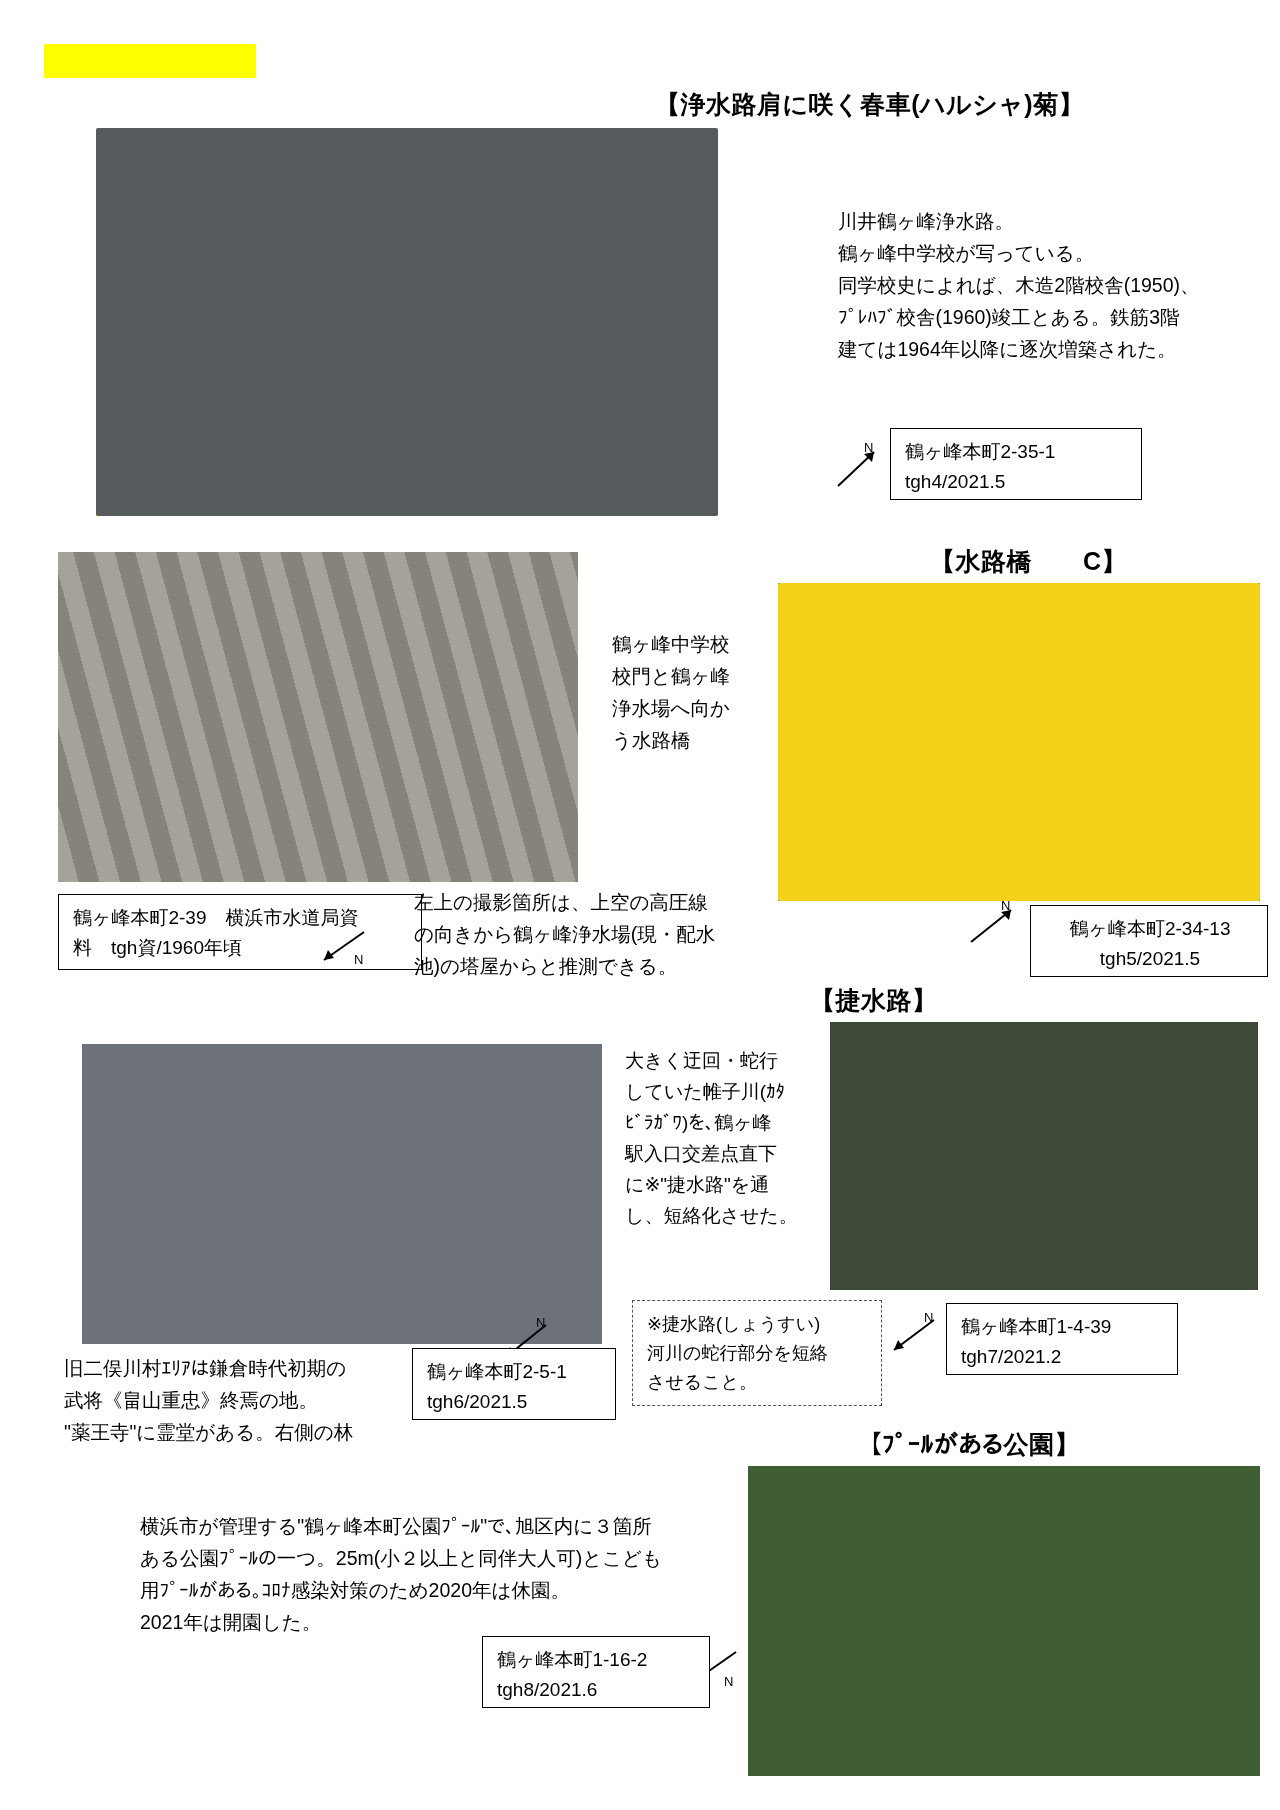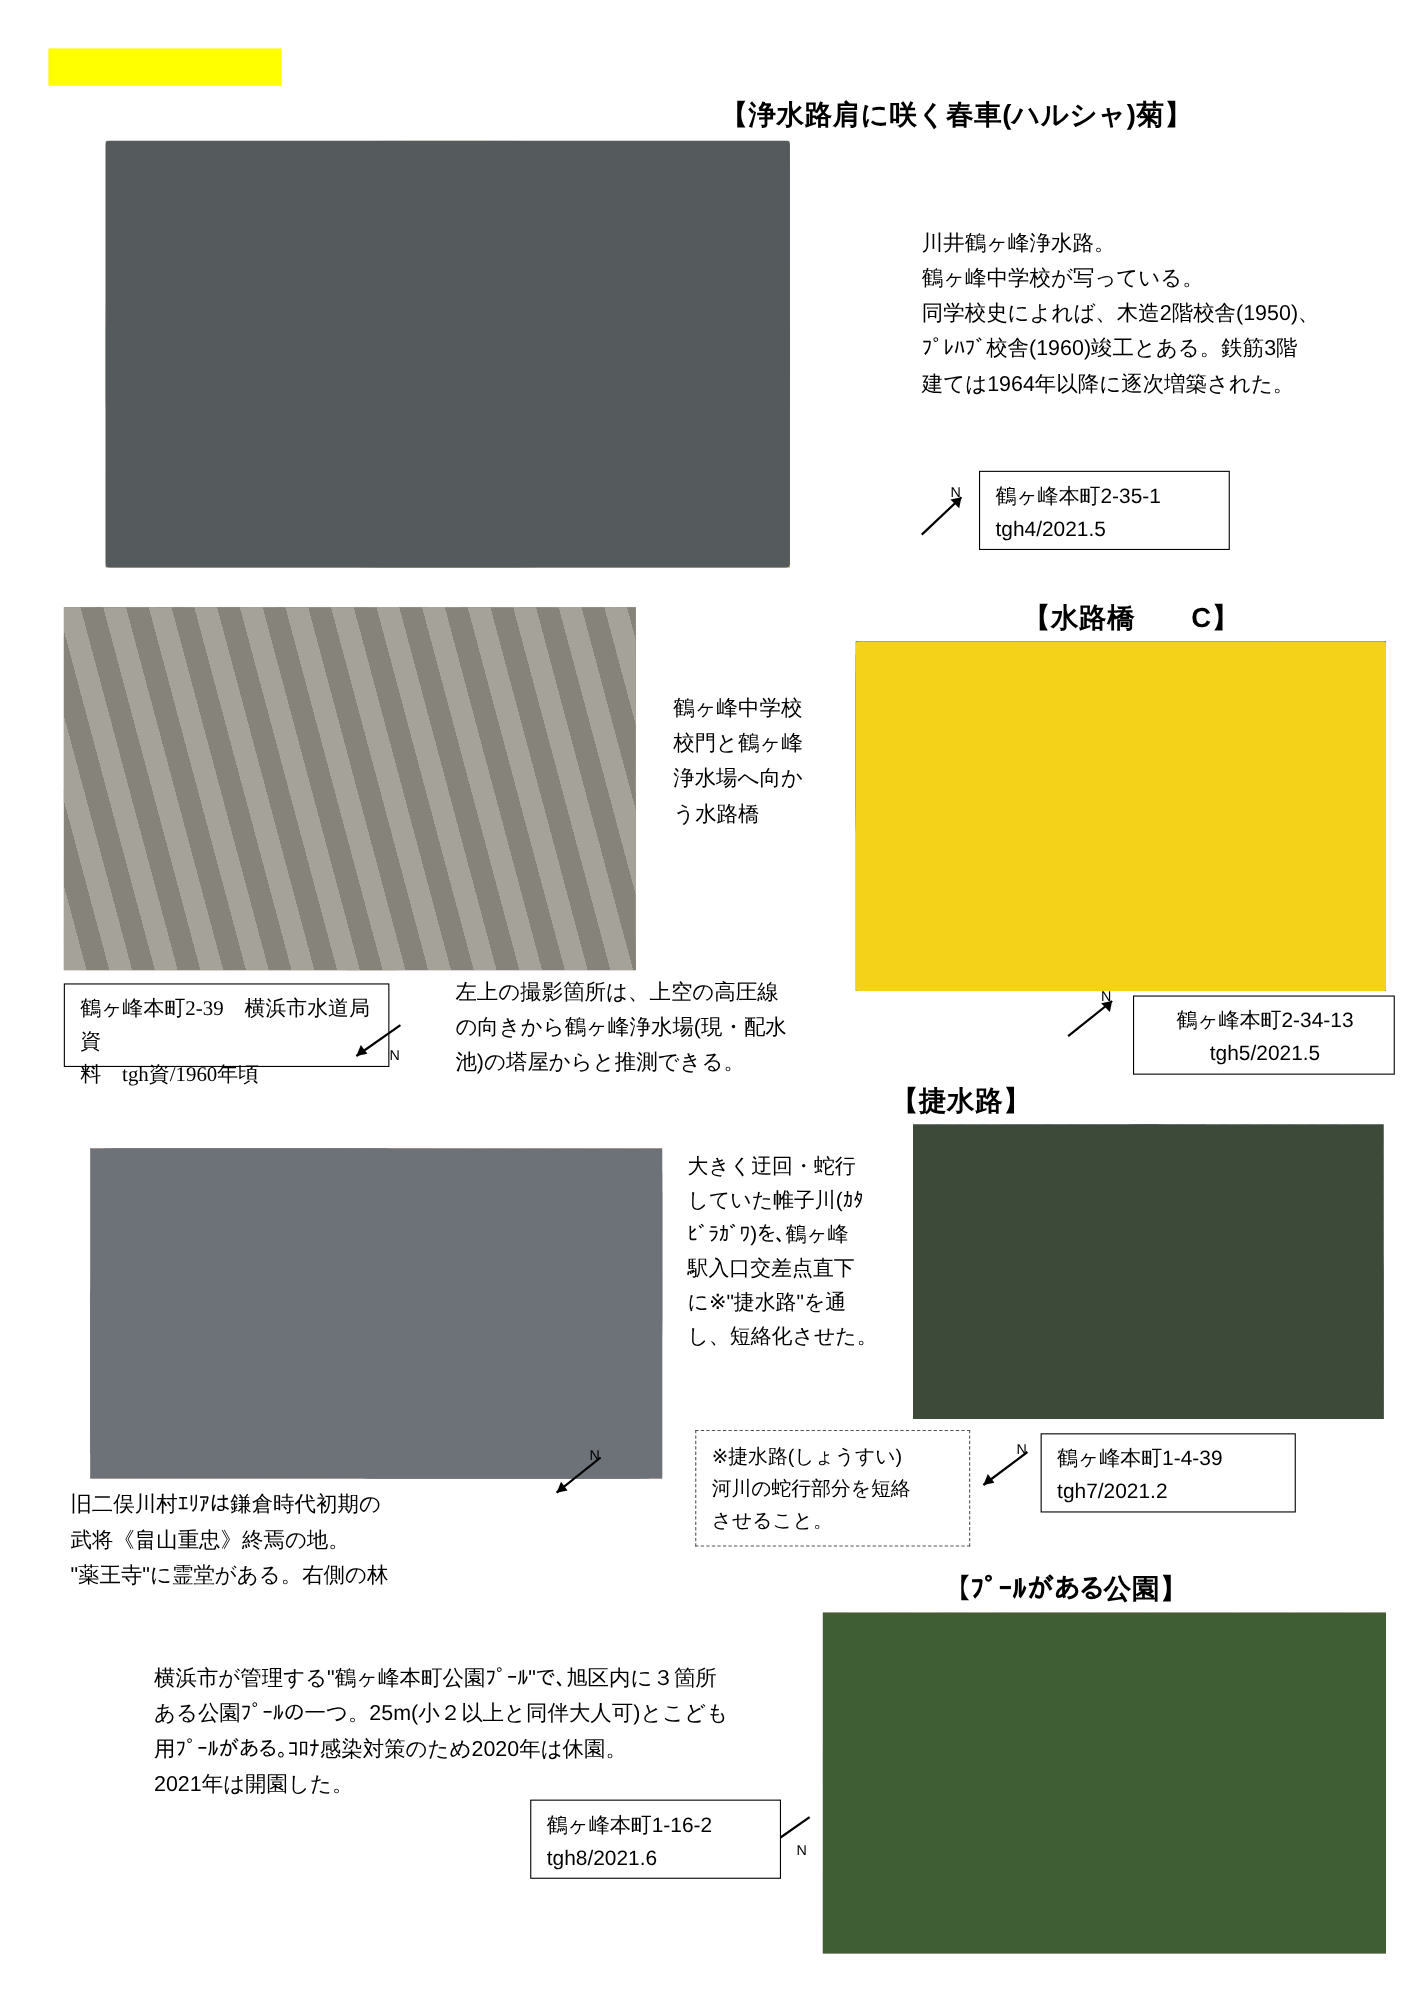--- a/index.html
+++ b/index.html
@@ -219,21 +219,21 @@
 建ては1964年以降に逐次増築された。</div>
 
   <div class="abs north" style="left:830px; top:440px;">
     <svg viewBox="0 0 54 54" width="54" height="54">
       <line x1="8" y1="46" x2="44" y2="12" stroke="#000" stroke-width="2"></line>
       <polygon points="44,12 34,14 42,22" fill="#000"></polygon>
       <text x="34" y="12" font-size="13" font-family="Liberation Sans, sans-serif">N</text>
     </svg>
   </div>
 
-  <div class="abs caption-box" style="left:890px; top:428px; width:228px; height:72px;">鶴ヶ峰本町2-35-1
+  <div class="abs caption-box" style="left:890px; top:428px; width:252px; height:72px;">鶴ヶ峰本町2-35-1
 tgh4/2021.5</div>
 
   <div class="abs heading" style="left:930px; top:545px;">【水路橋　　C】</div>
 
   <div class="photo" style="left:778px; top:583px; width:482px; height:318px;">
     <div class="layer p3-sky"></div>
     <div class="layer p3-bldg"></div>
     <div class="layer p3-bldg-win"></div>
     <div class="layer p3-bldg2"></div>
     <div class="layer p3-greenR"></div>
@@ -270,21 +270,21 @@
   <div class="photo" style="left:58px; top:552px; width:520px; height:330px;">
     <div class="layer p2-base"></div>
     <div class="layer p2-sky"></div>
     <div class="layer p2-trees"></div>
     <div class="layer p2-field"></div>
     <div class="layer p2-aqueduct"></div>
     <div class="layer p2-roofs"></div>
     <div class="layer p2-roofs2"></div>
   </div>
 
-  <div class="abs caption-box" style="left:58px; top:894px; width:296px; height:76px;font-family:Liberation Serif, serif;">鶴ヶ峰本町2-39　横浜市水道局資
+  <div class="abs caption-box" style="left:58px; top:894px; width:364px; height:76px;">鶴ヶ峰本町2-39　横浜市水道局資
 料　tgh資/1960年頃</div>
 
   <div class="abs north" style="left:318px; top:920px;">
     <svg viewBox="0 0 54 54" width="54" height="54">
       <line x1="6" y1="40" x2="46" y2="12" stroke="#000" stroke-width="2"></line>
       <polygon points="6,40 16,38 10,30" fill="#000"></polygon>
       <text x="36" y="44" font-size="13" font-family="Liberation Sans, sans-serif">N</text>
     </svg>
   </div>
 
@@ -351,20 +351,22 @@
 "薬王寺"に霊堂がある。右側の林</div>
 
   <div class="abs north" style="left:500px; top:1315px;">
     <svg viewBox="0 0 54 54" width="54" height="54">
       <line x1="6" y1="42" x2="46" y2="10" stroke="#000" stroke-width="2"></line>
       <polygon points="6,42 16,40 10,32" fill="#000"></polygon>
       <text x="36" y="12" font-size="13" font-family="Liberation Sans, sans-serif">N</text>
     </svg>
   </div>
 
+  <div class="abs caption-box" style="left:412px; top:1348px; width:204px; height:72px;">鶴ヶ峰本町2-5-1
+tgh6/2021.5</div>
 
   <div class="abs heading" style="left:868px; top:1428px;">【ﾌﾟｰﾙがある公園】</div>
 
   <div class="photo" style="left:748px; top:1466px; width:512px; height:310px;">
     <div class="layer p6-sky"></div>
     <div class="layer p6-hill"></div>
     <div class="layer p6-bldg"></div>
     <div class="layer p6-wins"></div>
     <div class="layer p6-wins2"></div>
     <div class="layer p6-lowbldg"></div>

